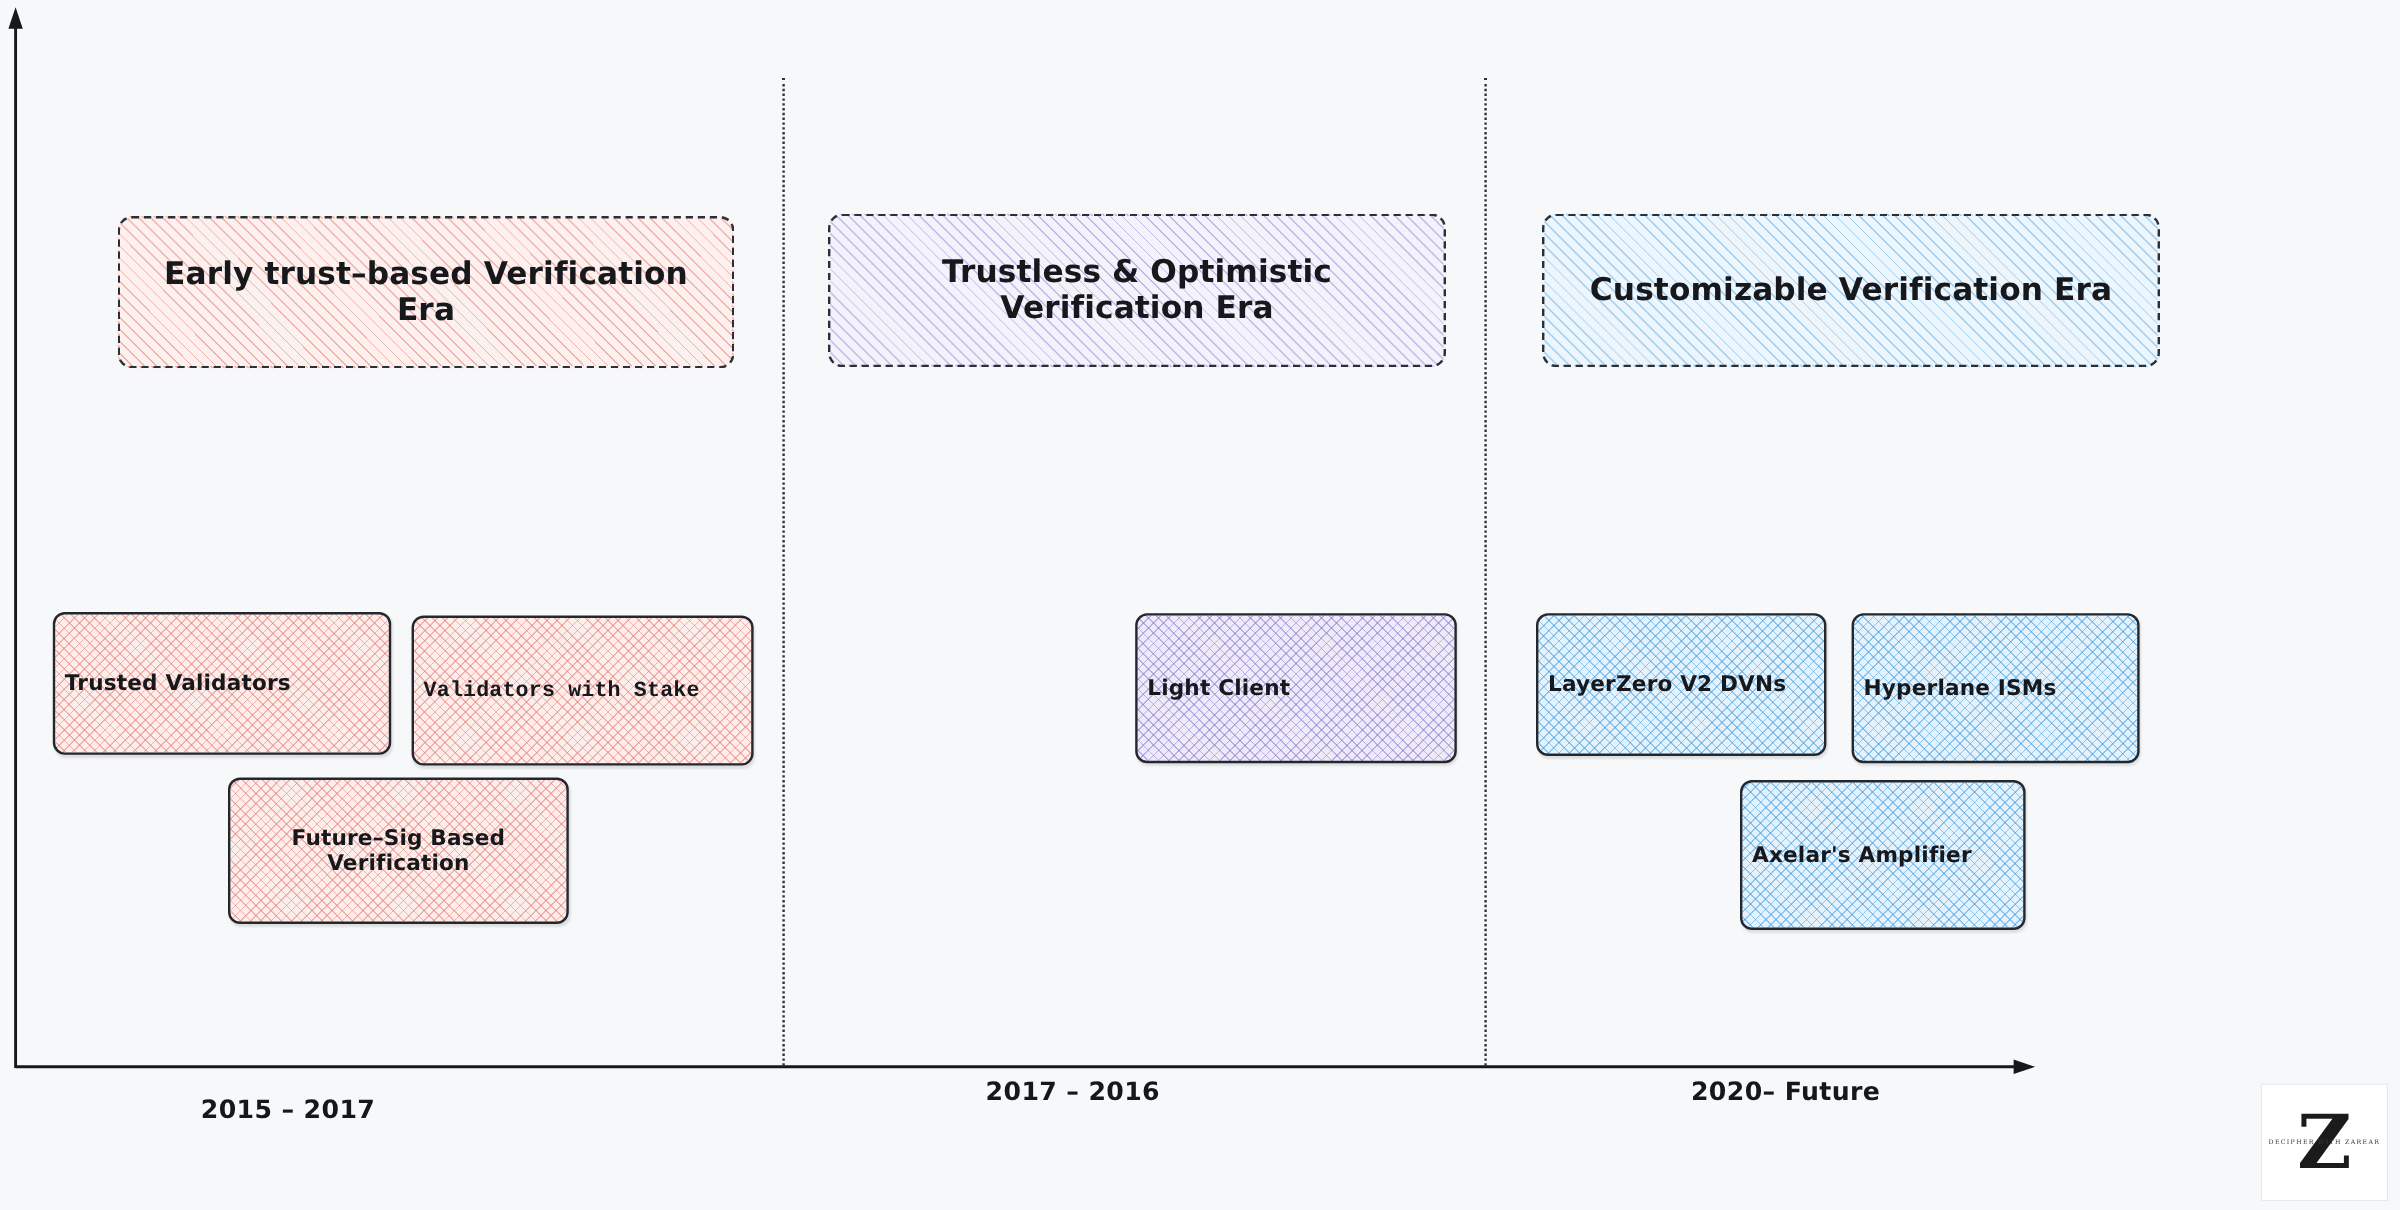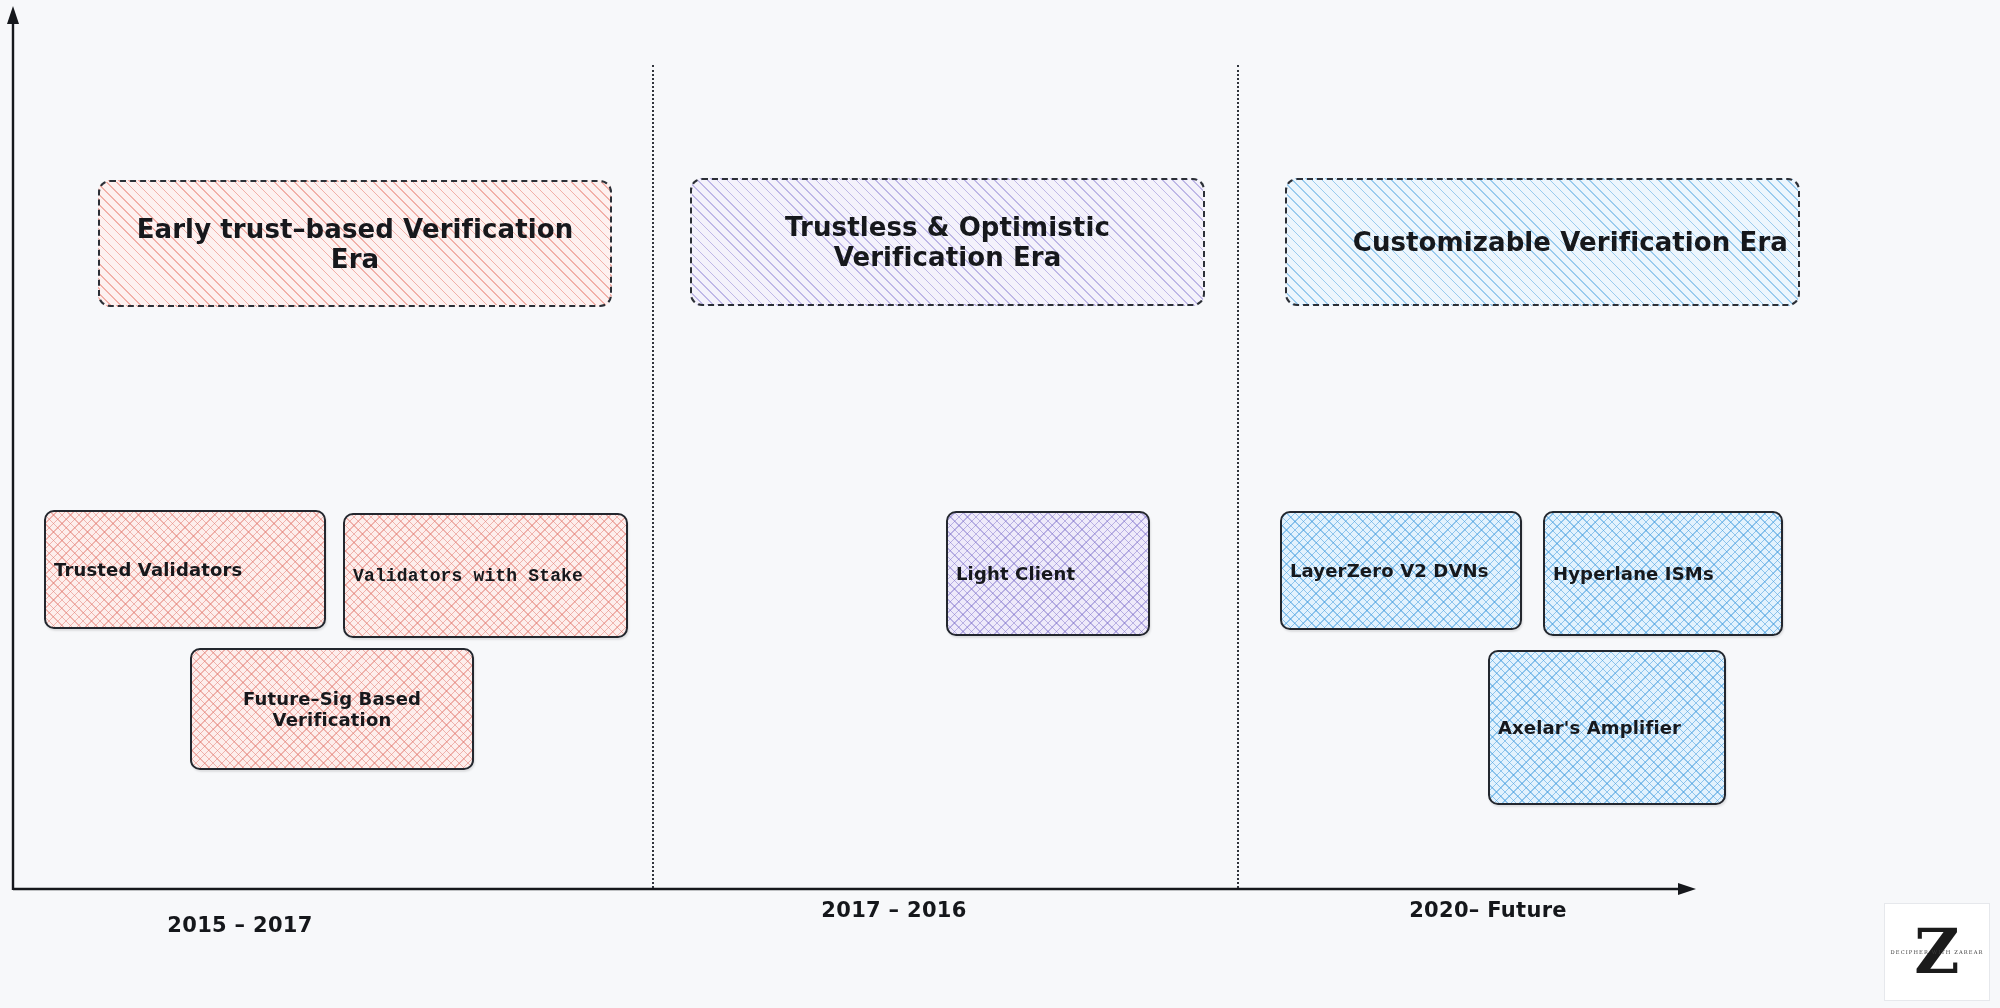--- a/index.html
+++ b/index.html
@@ -35,21 +35,21 @@
   }
 
   
   .era-banner {
     position: absolute;
     border: 2px dashed #2b2f36;
     border-radius: 12px;
     box-sizing: border-box;
     display: flex;
     align-items: center;
-    justify-content: flex-end;
+    justify-content: center;
   }
   .era-banner .era-label {
     font-size: 26px;
     font-weight: 800;
     letter-spacing: .1px;
     color: #16181c;
     text-align: center;
     padding: 0 10px;
     position: relative;
     z-index: 2;
@@ -211,37 +211,37 @@
   <div class="item-card hatch-pink-x" id="c0-i2" style="left: 190px; top: 648px; width: 284px; height: 122px;">
     <span class="item-label">Future–Sig Based Verification</span>
   </div>
 
   <div class="period-label" id="period-0" style="left: 240px; top: 925px; transform: translate(-50%, -50%);">2015 – 2017</div>
 
   <div class="era-banner hatch-purple-d" id="banner-1" style="left: 690px; top: 178px; width: 515px; height: 128px;">
     <span class="era-label">Trustless &amp; Optimistic Verification Era</span>
   </div>
 
-  <div class="item-card hatch-purple-x" id="c1-i1" style="left: 946px; top: 511px; width: 204px; height: 125px;">
+  <div class="item-card hatch-purple-x" id="c1-i1" style="left: 946px; top: 511px; width: 268px; height: 125px;">
     <span class="item-label">Light Client</span>
   </div>
 
   <div class="period-label" id="period-1" style="left: 894px; top: 910px; transform: translate(-50%, -50%);">2017 – 2016</div>
 
   <div class="era-banner hatch-blue-d" id="banner-2" style="left: 1285px; top: 178px; width: 515px; height: 128px;">
     <span class="era-label">Customizable Verification Era</span>
   </div>
 
   <div class="item-card hatch-blue-x" id="c2-i0" style="left: 1280px; top: 511px; width: 242px; height: 119px;">
     <span class="item-label">LayerZero V2 DVNs</span>
   </div>
   <div class="item-card hatch-blue-x" id="c2-i1" style="left: 1543px; top: 511px; width: 240px; height: 125px;">
     <span class="item-label">Hyperlane ISMs</span>
   </div>
-  <div class="item-card hatch-blue-x" id="c2-i2" style="left: 1488px; top: 650px; width: 238px; height: 155px;">
+  <div class="item-card hatch-blue-x" id="c2-i2" style="left: 1450px; top: 650px; width: 238px; height: 125px;">
     <span class="item-label">Axelar's Amplifier</span>
   </div>
 
   <div class="period-label" id="period-2" style="left: 1488px; top: 910px; transform: translate(-50%, -50%);">2020– Future</div>
 
   <div id="logo-card" style="left: 1884px; top: 903px; width: 106px; height: 98px;">
     <span class="logo-z">Z</span>
     <span class="logo-tagline">DECIPHER WITH ZAREAR</span>
   </div>
 

